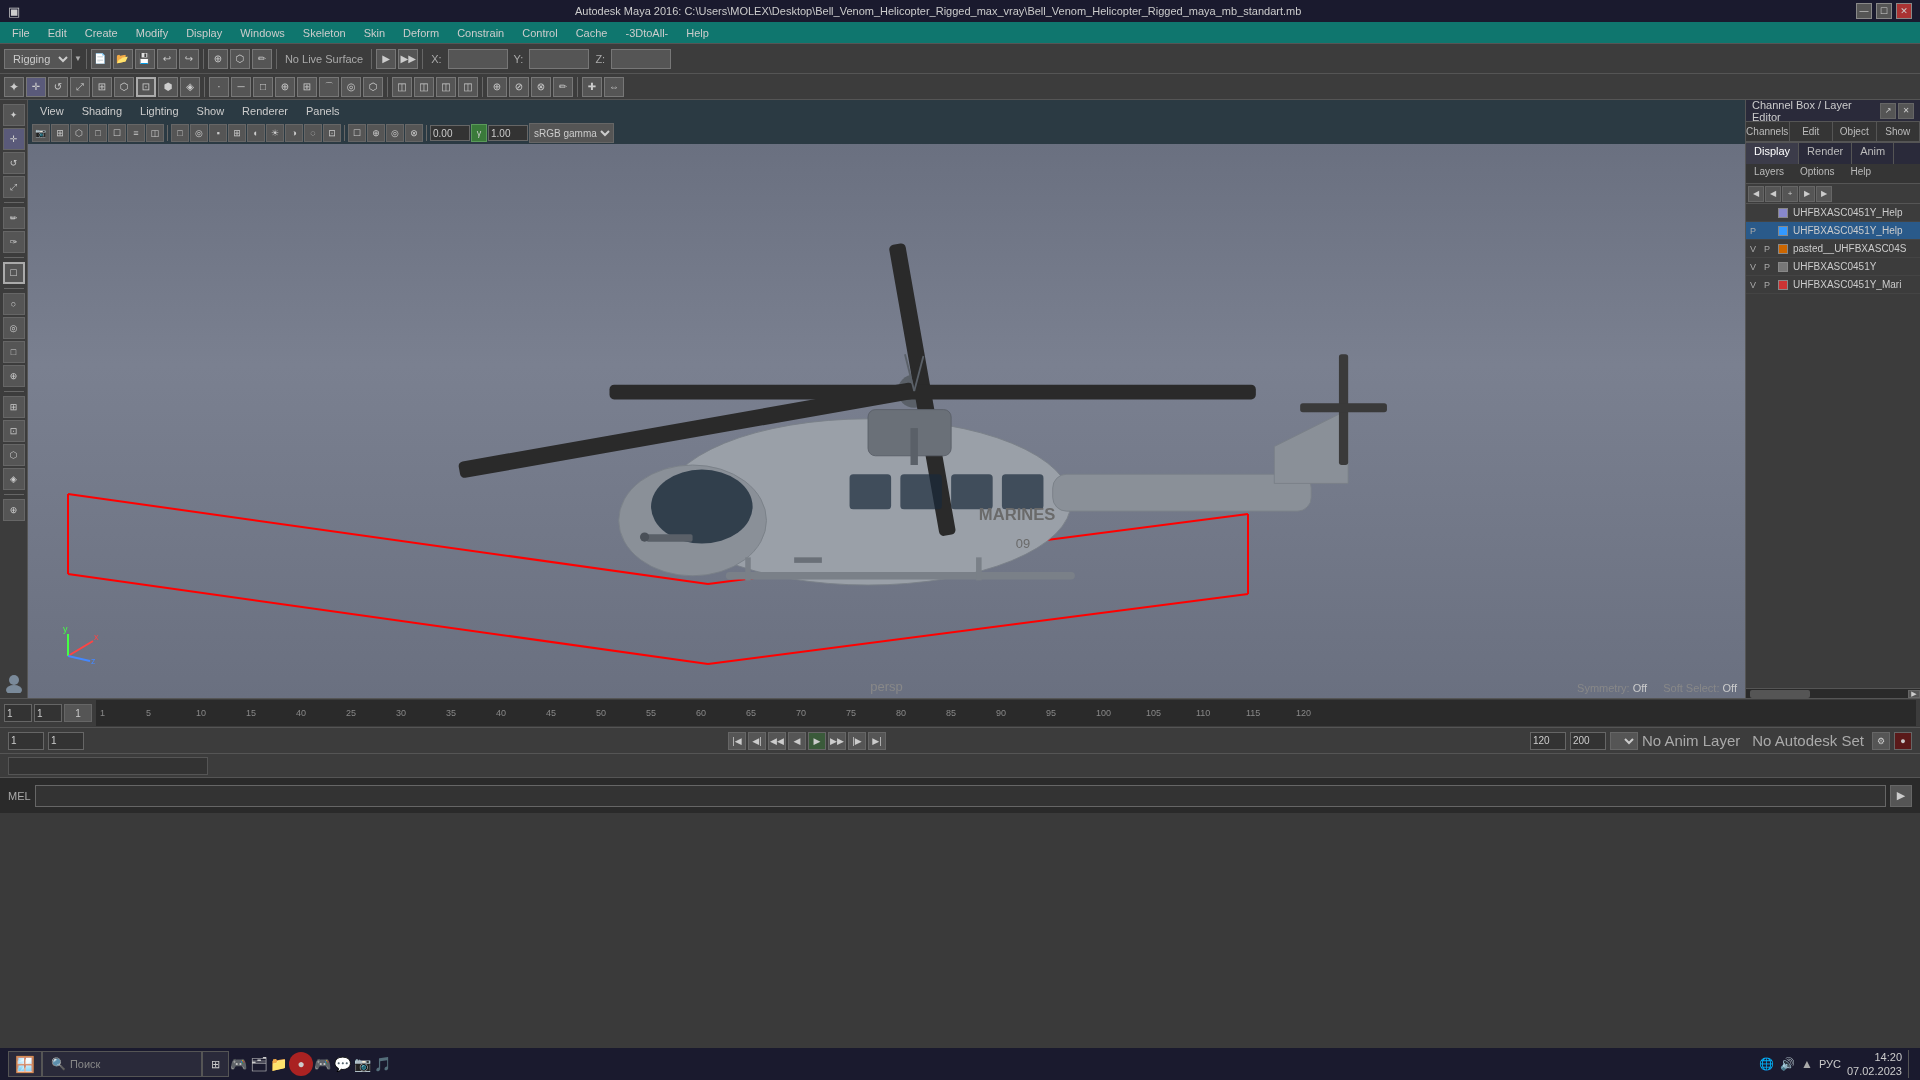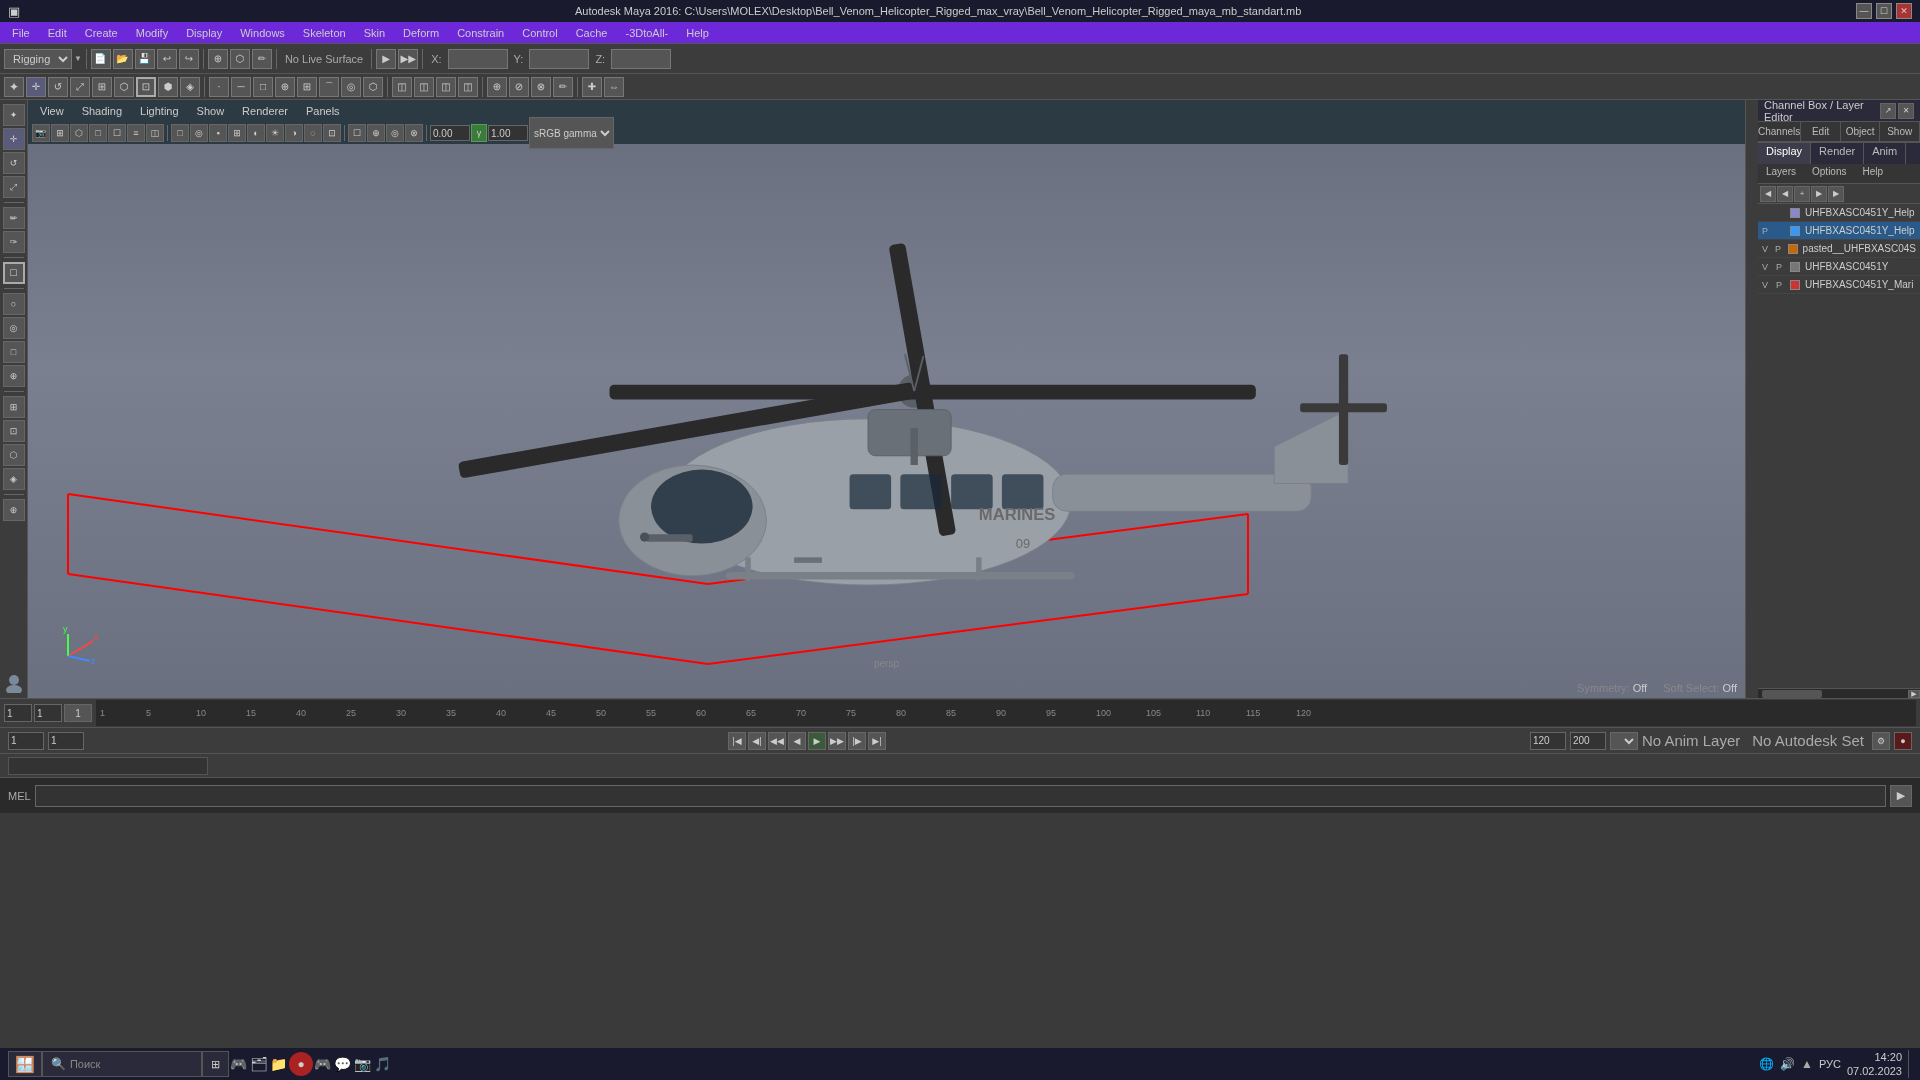--- a/index.html
+++ b/index.html
@@ -10,21 +10,21 @@
       width: 100%; height: 22px; background: #1a1a2e;
       display: flex; align-items: center; justify-content: space-between;
       padding: 0 8px; color: #cccccc; font-size: 11px;
     }
     #title-bar .title { flex: 1; text-align: center; }
     #title-bar .win-controls { display: flex; gap: 4px; }
     #title-bar .win-btn { width: 16px; height: 16px; background: #555; border: 1px solid #888; display: flex; align-items: center; justify-content: center; font-size: 9px; cursor: pointer; }
 
     
     #menu-bar {
-      width: 100%; height: 22px; background: #6d28d9;
+      width: 100%; height: 22px; background: #0f766e;
       display: flex; align-items: center; padding: 0 4px; gap: 2px;
       border-bottom: 1px solid #555;
     }
     .menu-item { padding: 2px 8px; cursor: pointer; color: #cccccc; font-size: 11px; }
 
     
     #toolbar1 {
       width: 100%; height: 30px; background: #3c3c3c;
       display: flex; align-items: center; padding: 0 4px; gap: 2px;
       border-bottom: 1px solid #555;
@@ -65,50 +65,50 @@
 
     
     #viewport-toolbar {
       position: absolute; top: 22px; left: 0; right: 0; height: 22px;
       background: rgba(50,50,50,0.85);
       display: flex; align-items: center; padding: 0 4px; gap: 1px; z-index: 10;
     }
     .vp-tb-btn { width: 18px; height: 18px; background: #555; border: 1px solid #666; display: flex; align-items: center; justify-content: center; cursor: pointer; font-size: 9px; color: #ccc; }
     .vp-tb-btn.active { background: #4a7a4a; border-color: #5a9a5a; }
     .vp-tb-input { width: 40px; height: 16px; background: #333; border: 1px solid #666; color: #ccc; font-size: 10px; padding: 0 2px; }
-    .vp-tb-dropdown { background: #555; border: 1px solid #666; color: #ccc; font-size: 10px; height: 32px; }
+    .vp-tb-dropdown { background: #555; border: 1px solid #666; color: #ccc; font-size: 10px; height: 20px; }
 
     
     #helicopter-bg {
       position: absolute; top: 44px; left: 0; right: 0; bottom: 0;
       background: linear-gradient(180deg, #6a7080 0%, #7a8090 40%, #6a7080 100%);
     }
 
     
     #vp-label {
-      position: absolute; bottom: 29px; left: 50%; transform: translateX(-50%);
-      color: #888; font-size: 10px;
+      position: absolute; bottom: 4px; left: 50%; transform: translateX(-50%);
+      color: #888; font-size: 13px;
     }
 
     
     #vp-status {
       position: absolute; bottom: 4px; right: 8px;
       color: #888; font-size: 11px; display: flex; gap: 16px;
     }
 
     
     #axis-indicator {
       position: absolute; bottom: 30px; left: 30px;
       font-size: 10px; color: #8899aa;
     }
 
     
     #right-panel {
       width: 175px; background: #3c3c3c; border-left: 1px solid #555;
-      display: flex; flex-direction: column; padding-left: 12px;
+      display: flex; flex-direction: column;
     }
     #right-panel-title {
       height: 22px; background: #2a2a3a;
       display: flex; align-items: center; justify-content: space-between;
       padding: 0 6px; font-size: 11px; color: #ccc;
       border-bottom: 1px solid #555;
     }
     #right-panel-tabs {
       display: flex; height: 20px; background: #353535;
       border-bottom: 1px solid #555;

